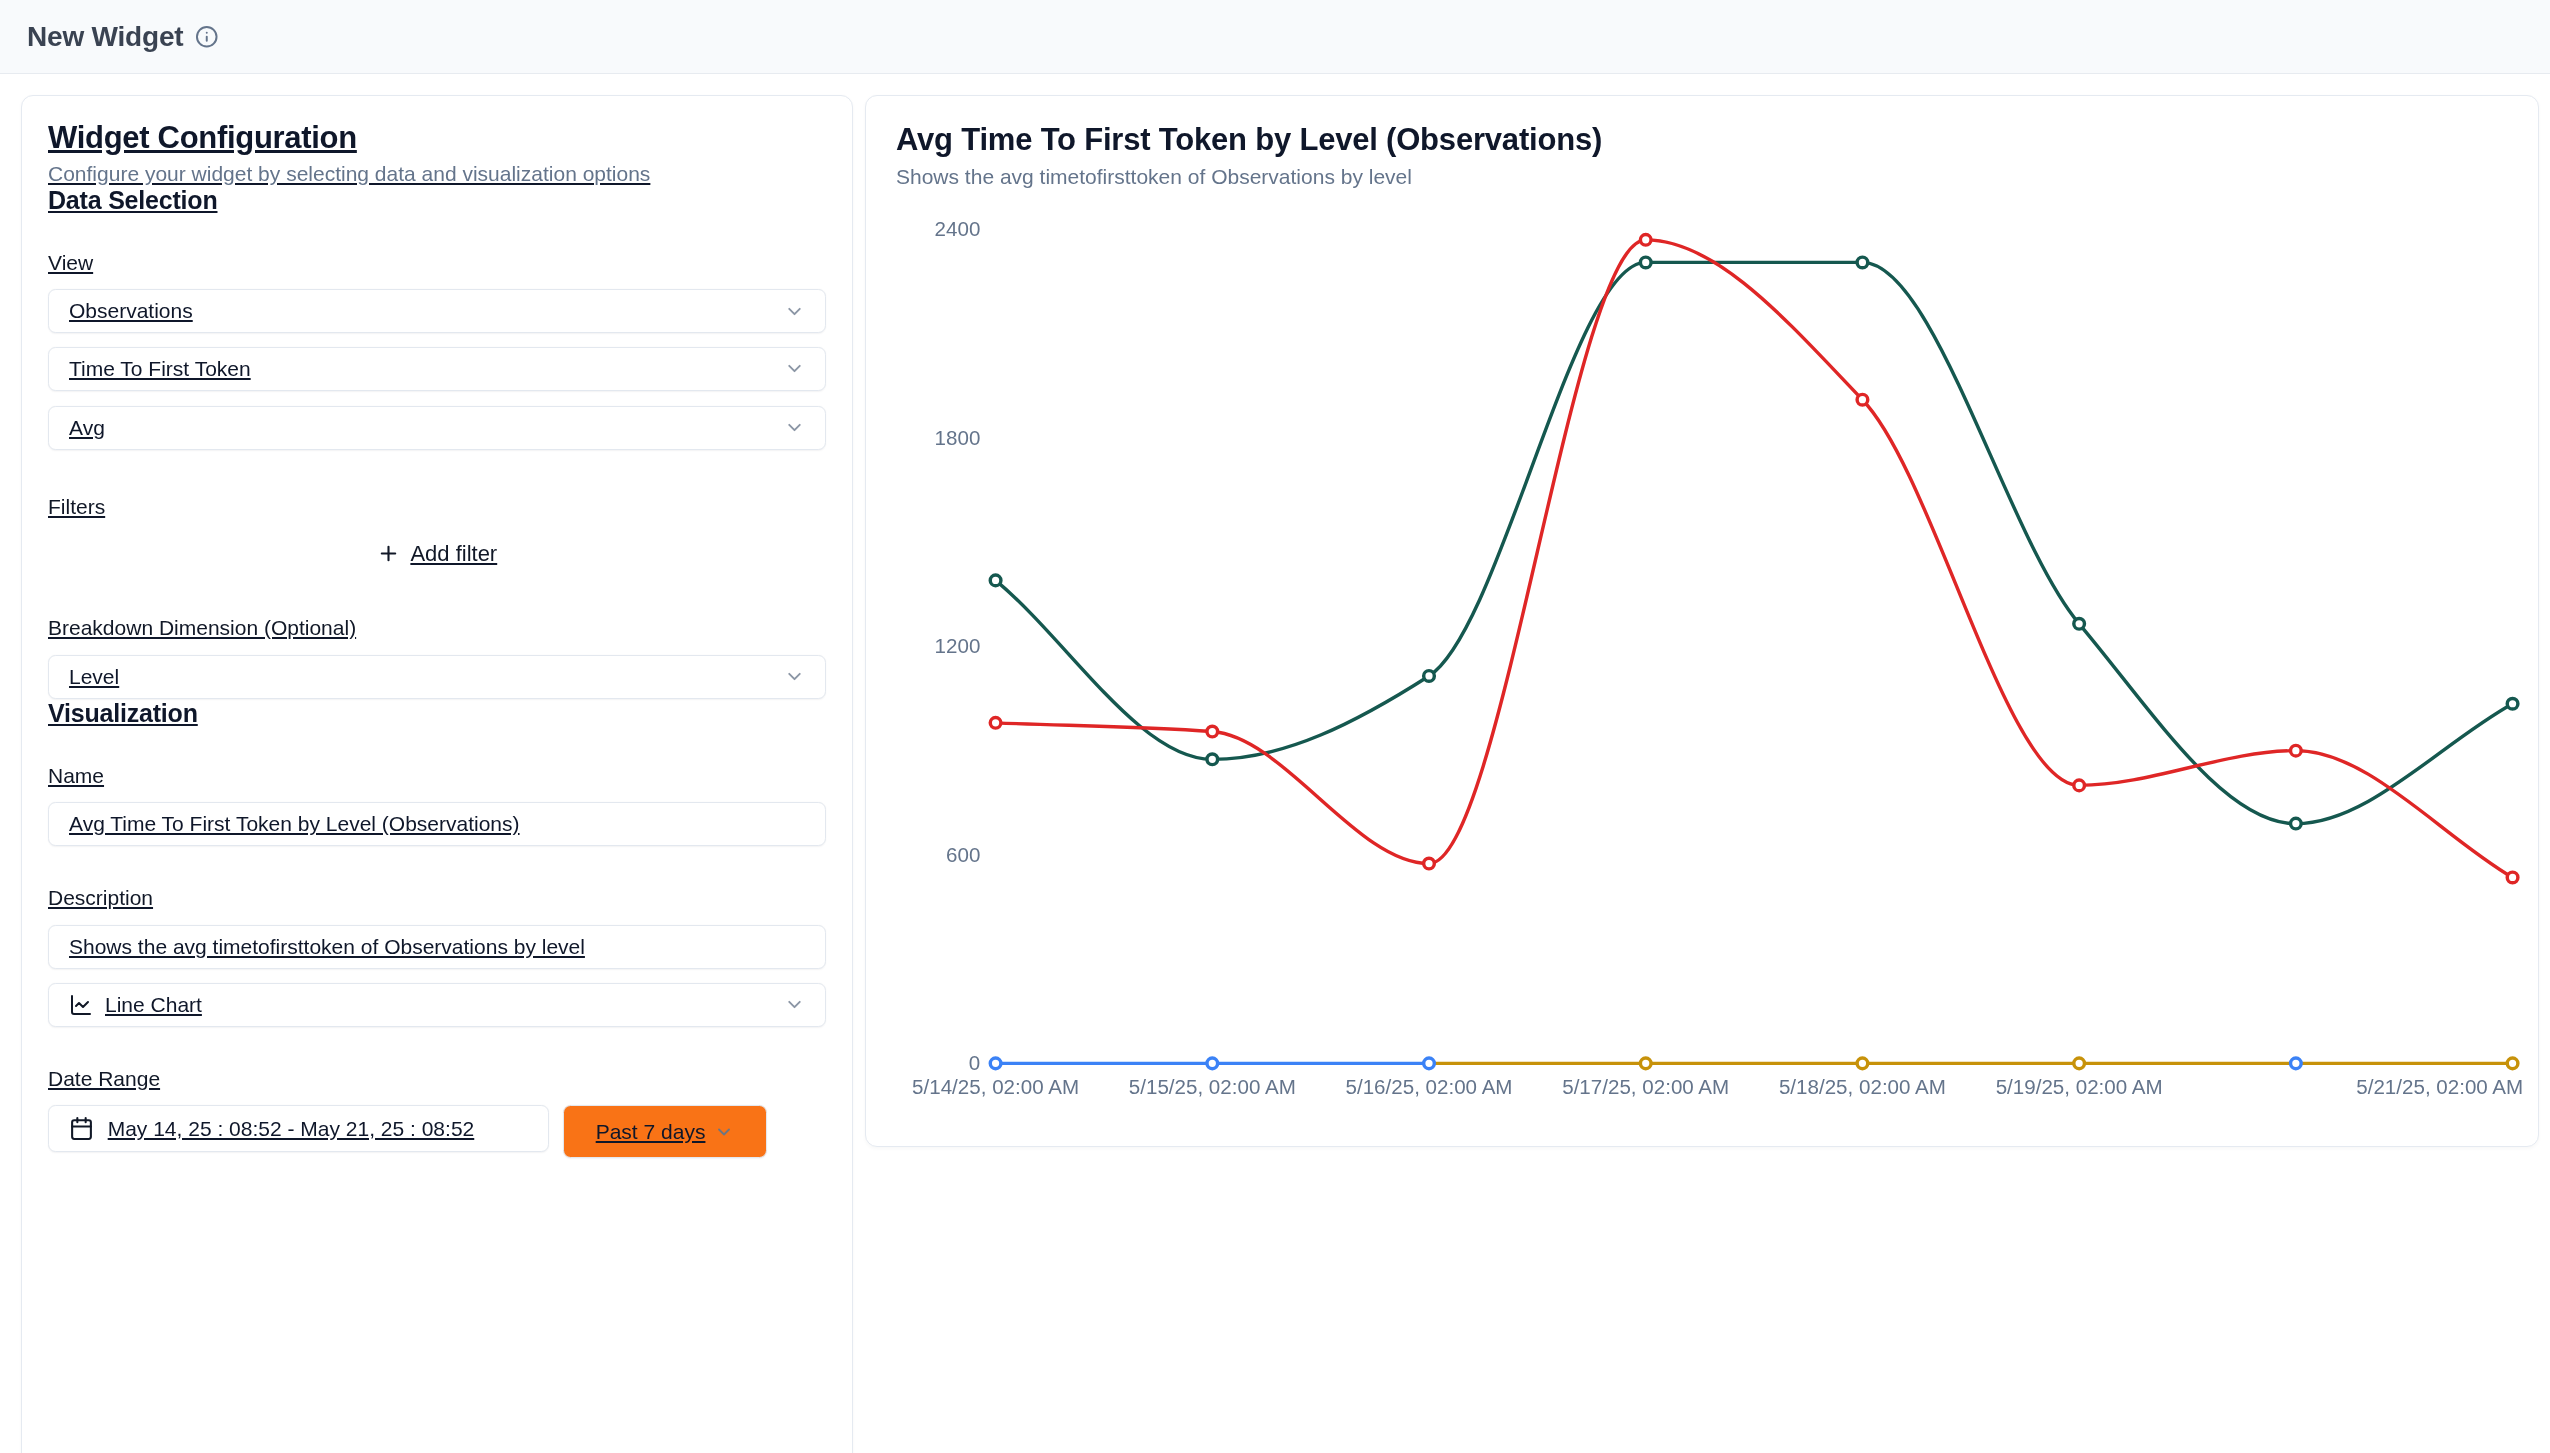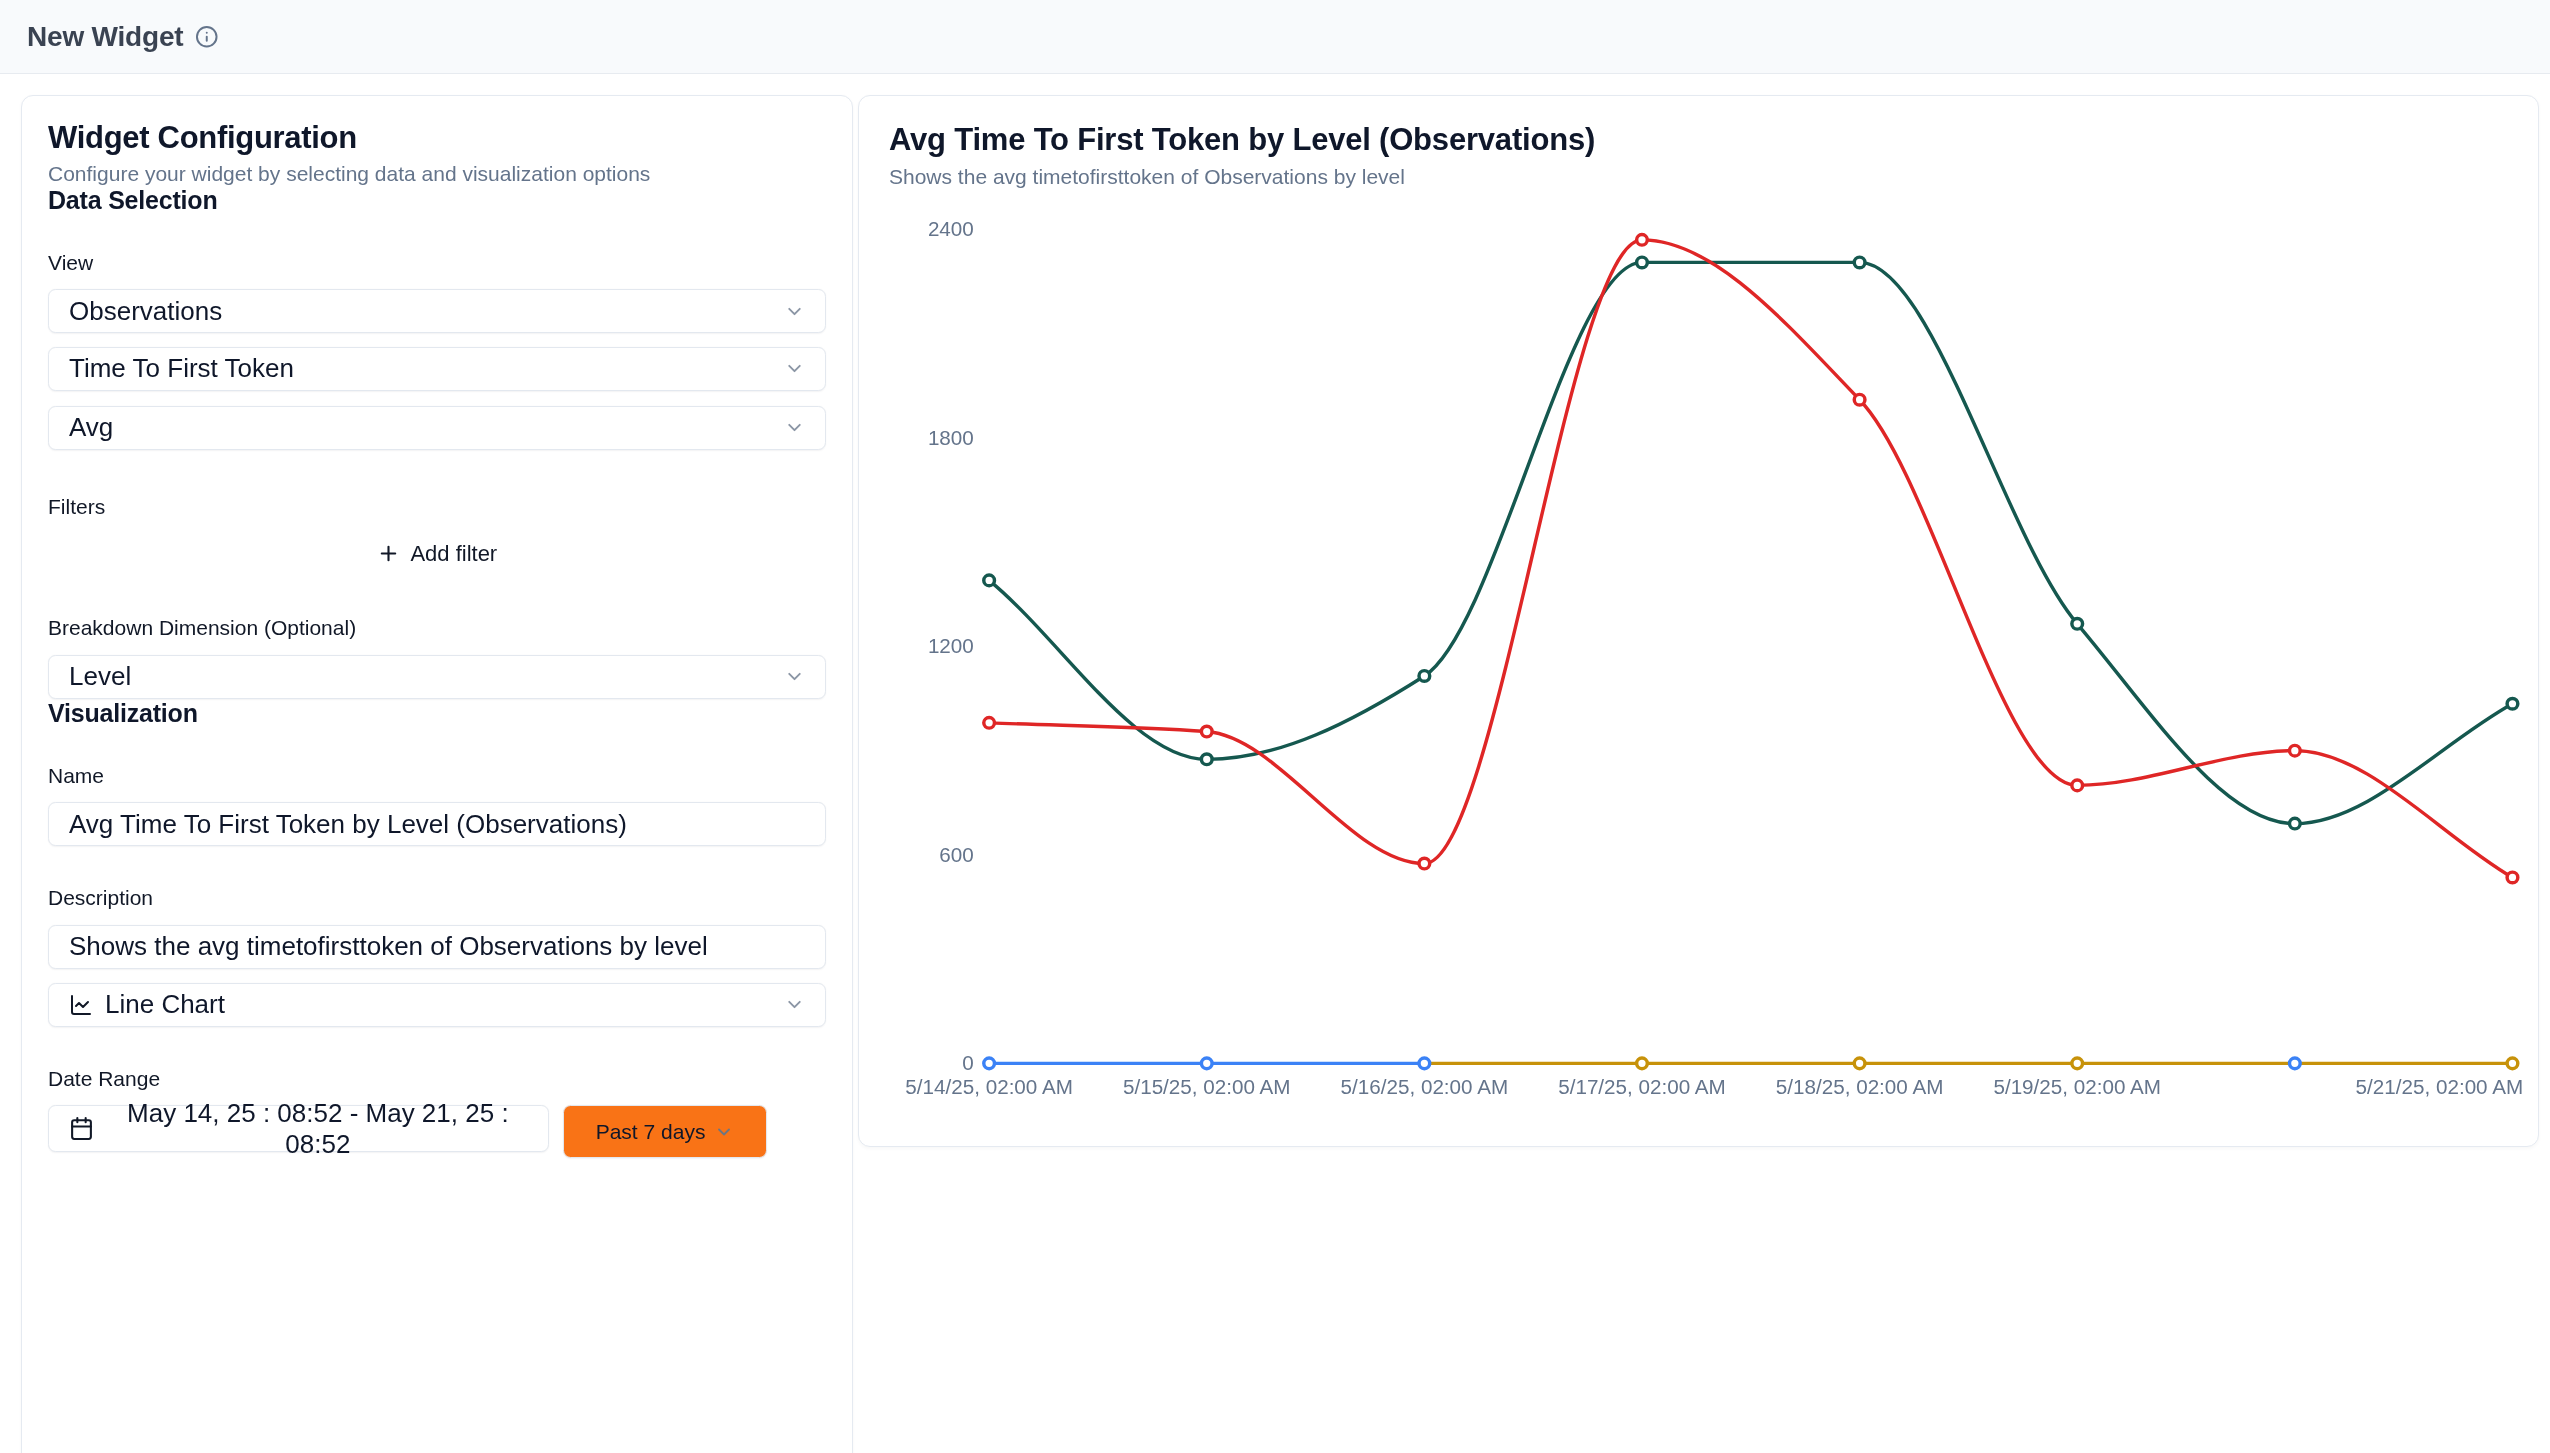--- a/index.html
+++ b/index.html
@@ -26,23 +26,24 @@
     font-weight: 700;
     color: #3a4352;
     letter-spacing: -0.2px;
   }
   .icon { display: inline-flex; align-items: center; justify-content: center; }
 
   
   .main {
     display: flex;
     align-items: flex-start;
-    gap: 5px;
+    gap: 12px;
     padding: 20.5px 10.6px 0 21px;
     height: 1379px;
+    text-decoration: underline;
   }
   .card {
     background: #ffffff;
     border: 1.5px solid #e5eaf1;
     border-radius: 12px;
     box-shadow: 0 1.5px 3.8px rgba(15, 23, 42, 0.03);
   }
   .config-card {
     width: 832px;
     height: 1405px;
@@ -68,21 +69,21 @@
   .select-box, .text-input, .date-btn {
     width: 100%;
     height: 44px;
     border: 1.5px solid #e3e8ef;
     border-radius: 7.6px;
     background: #ffffff;
     display: flex;
     align-items: center;
     justify-content: space-between;
     padding: 12px 20px;
-    font-size: 26px;
+    font-size: 21px;
     color: #0f172a;
     box-shadow: 0 0.8px 1.5px rgba(15, 23, 42, 0.05);
     cursor: pointer;
   }
   .select-box { margin-top: 13.7px; }
   .select-box.stacked { margin-top: 15px; }
   .select-value { display: flex; align-items: center; gap: 12px; }
 
   .text-input {
     margin-top: 13.7px;

